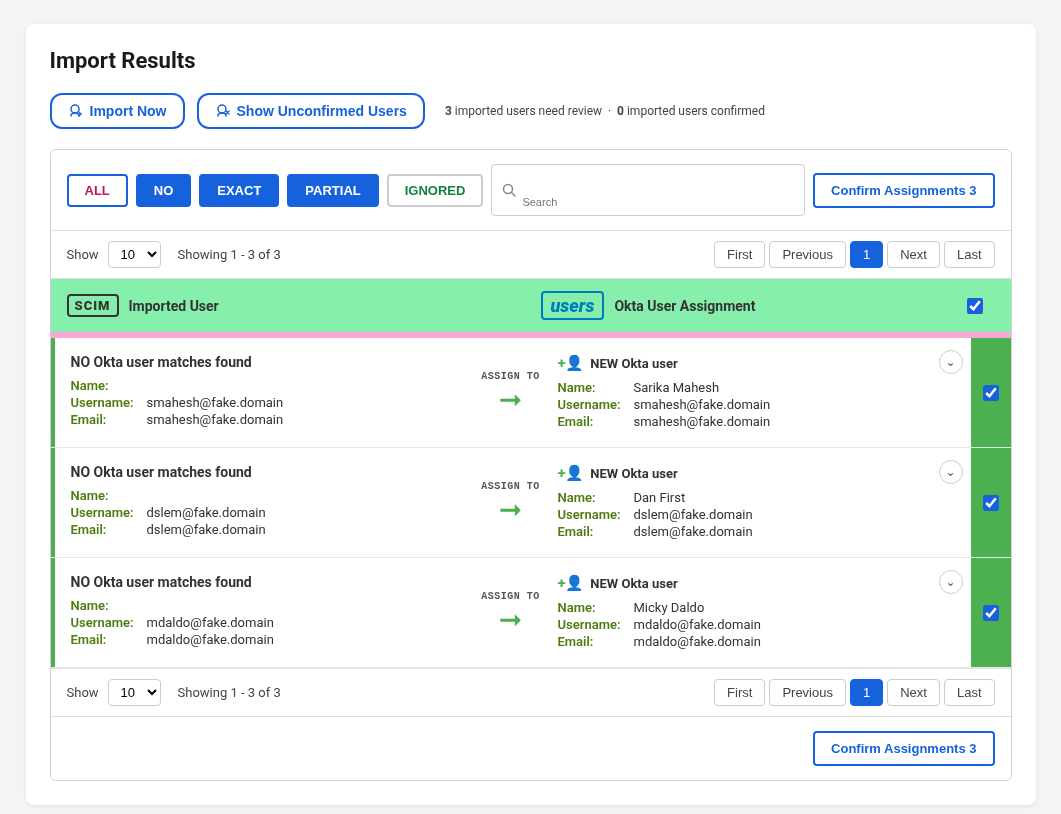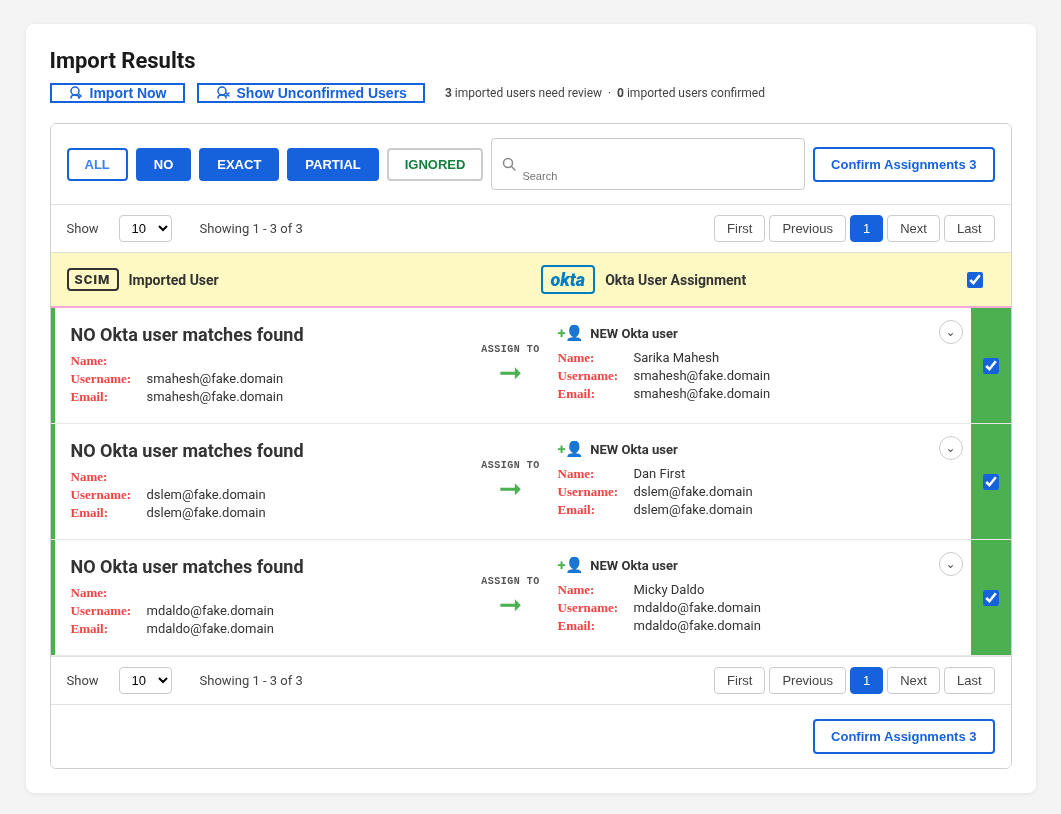--- a/index.html
+++ b/index.html
@@ -16,37 +16,37 @@
       background: #fff;
       border-radius: 8px;
       padding: 24px;
       width: 1010px;
       box-shadow: 0 1px 4px rgba(0,0,0,0.08);
     }
     .page-title {
       font-size: 22px;
       font-weight: 700;
       color: #1a1a1a;
-      margin-bottom: 10px;
+      margin-bottom: 20px;
     }
     .top-bar {
       display: flex;
       align-items: center;
       gap: 12px;
       margin-bottom: 20px;
     }
     .btn-outline {
       display: flex;
       align-items: center;
       gap: 6px;
       border: 2px solid #1662dd;
       color: #1662dd;
       background: #fff;
-      border-radius: 0;
-      padding: 0 16px;
+      border-radius: 12px;
+      padding: 8px 16px;
       font-size: 14px;
       font-weight: 600;
       cursor: pointer;
     }
     .status-text {
       font-size: 12px;
       color: #444;
       margin-left: 8px;
     }
     .status-text strong { font-weight: 700; }
@@ -74,21 +74,21 @@
       cursor: pointer;
       color: #15803d;
     }
     .filter-btn.active {
       background: #1662dd;
       border-color: #1662dd;
       color: #fff;
     }
     .filter-btn.outline-only {
       border-color: #1662dd;
-      color: #3b82f6;
+      color: #be185d;
       text-align: center;
     }
     .search-box {
       display: flex;
       align-items: center;
       border: 1px solid #ccc;
       border-radius: 4px;
       padding: 7px 10px;
       gap: 6px;
       flex: 1;
@@ -119,21 +119,21 @@
       display: flex;
       align-items: center;
       justify-content: space-between;
       padding: 10px 16px;
       background: #fff;
       border-bottom: 1px solid #e0e0e0;
     }
     .show-control {
       display: flex;
       align-items: center;
-      gap: 20px;
+      gap: 9px;
       font-size: 13px;
       color: #444;
     }
     .show-select {
       border: 1px solid #ccc;
       border-radius: 4px;
       padding: 4px 8px;
       font-size: 13px;
       cursor: pointer;
       background: #fff;
@@ -152,22 +152,22 @@
     .page-btn.active {
       background: #1662dd;
       color: #fff;
       border-color: #1662dd;
     }
     .table-header {
       display: grid;
       grid-template-columns: 1fr 60px 1fr 40px;
       align-items: center;
       padding: 12px 16px;
-      background: #fef9c3;
-      border-bottom: 2px solid #f9a8d4;
+      background: #86efac;
+      border-bottom: 6px solid #f9a8d4;
     }
     .scim-badge {
       display: inline-flex;
       align-items: center;
       border: 2px solid #333;
       border-radius: 4px;
       padding: 2px 6px;
       font-size: 13px;
       font-weight: 900;
       color: #333;
@@ -196,33 +196,33 @@
       align-items: center;
       border-bottom: 1px solid #e8e8e8;
       background: #fff;
       position: relative;
     }
     .user-row-left {
       padding: 16px 16px;
       border-left: 4px solid #4caf50;
     }
     .no-match-label {
-      font-size: 18px;
+      font-size: 14px;
       font-weight: 700;
       color: #333;
       margin-bottom: 8px;
     }
     .field-row {
       display: flex;
       gap: 4px;
       font-size: 13px;
       color: #444;
       margin-bottom: 2px;
     }
-    .field-label { font-weight: 600; min-width: 72px; color: #ef4444; font-family: Liberation Serif, serif; }
+    .field-label { font-weight: 600; min-width: 72px; color: #4d7c0f; }
     .field-value { color: #333; }
     .assign-to-col {
       display: flex;
       flex-direction: column;
       align-items: center;
       gap: 4px;
       padding: 0 4px;
     }
     .assign-label {
       font-size: 10px;
@@ -365,21 +365,21 @@
     </div>
 
     <div class="table-header">
       <div style="display:flex;align-items:center;gap:10px;">
         <div class="scim-badge">SCIM</div>
         <span class="col-header-label">Imported User</span>
       </div>
       <div></div>
       <div style="display:flex;align-items:center;gap:10px;">
         <div class="okta-badge">
-          <span>okta</span>
+          <span>users</span>
         </div>
         <span class="col-header-label">Okta User Assignment</span>
       </div>
       <div style="display:flex;justify-content:center;">
         <input type="checkbox" class="row-checkbox" checked="" style="">
       </div>
     </div>
 
     <div id="rows-container">
         <div class="user-row" style="display: grid; grid-template-columns: 1fr 70px 1fr 40px; align-items: stretch; border-bottom: 1px solid rgb(232, 232, 232);">

